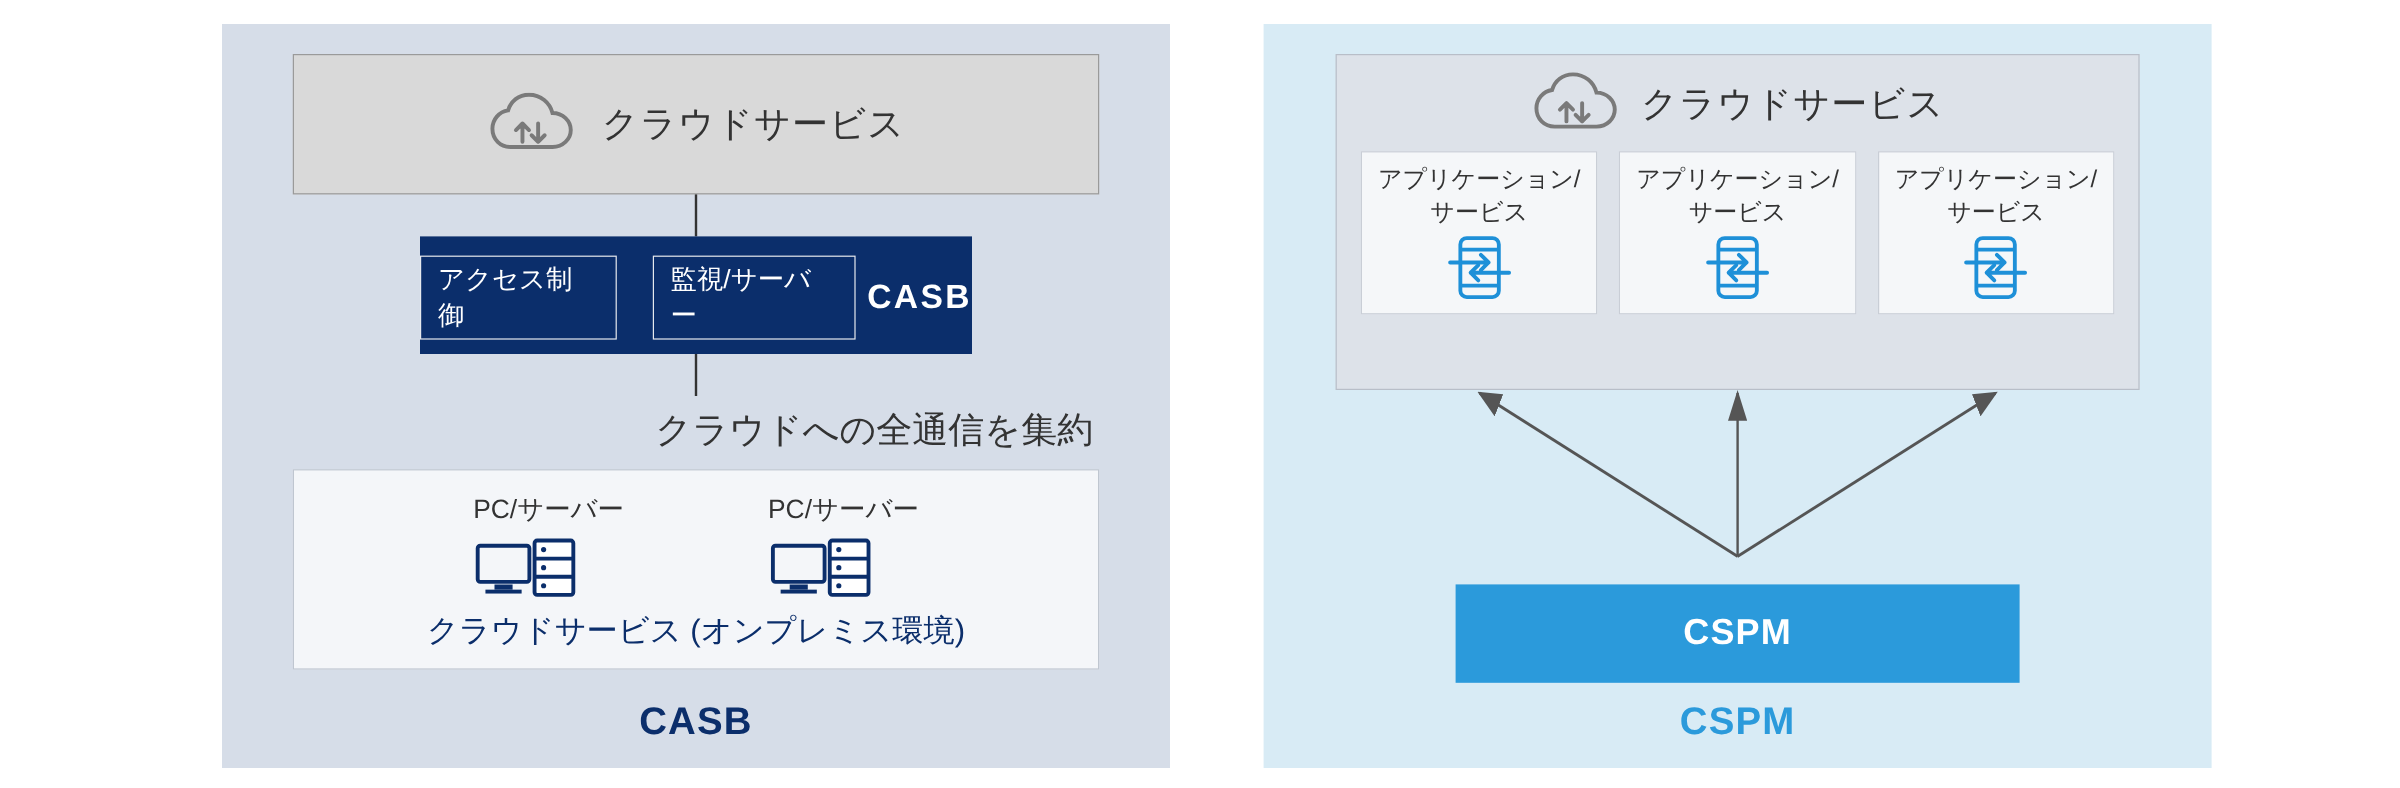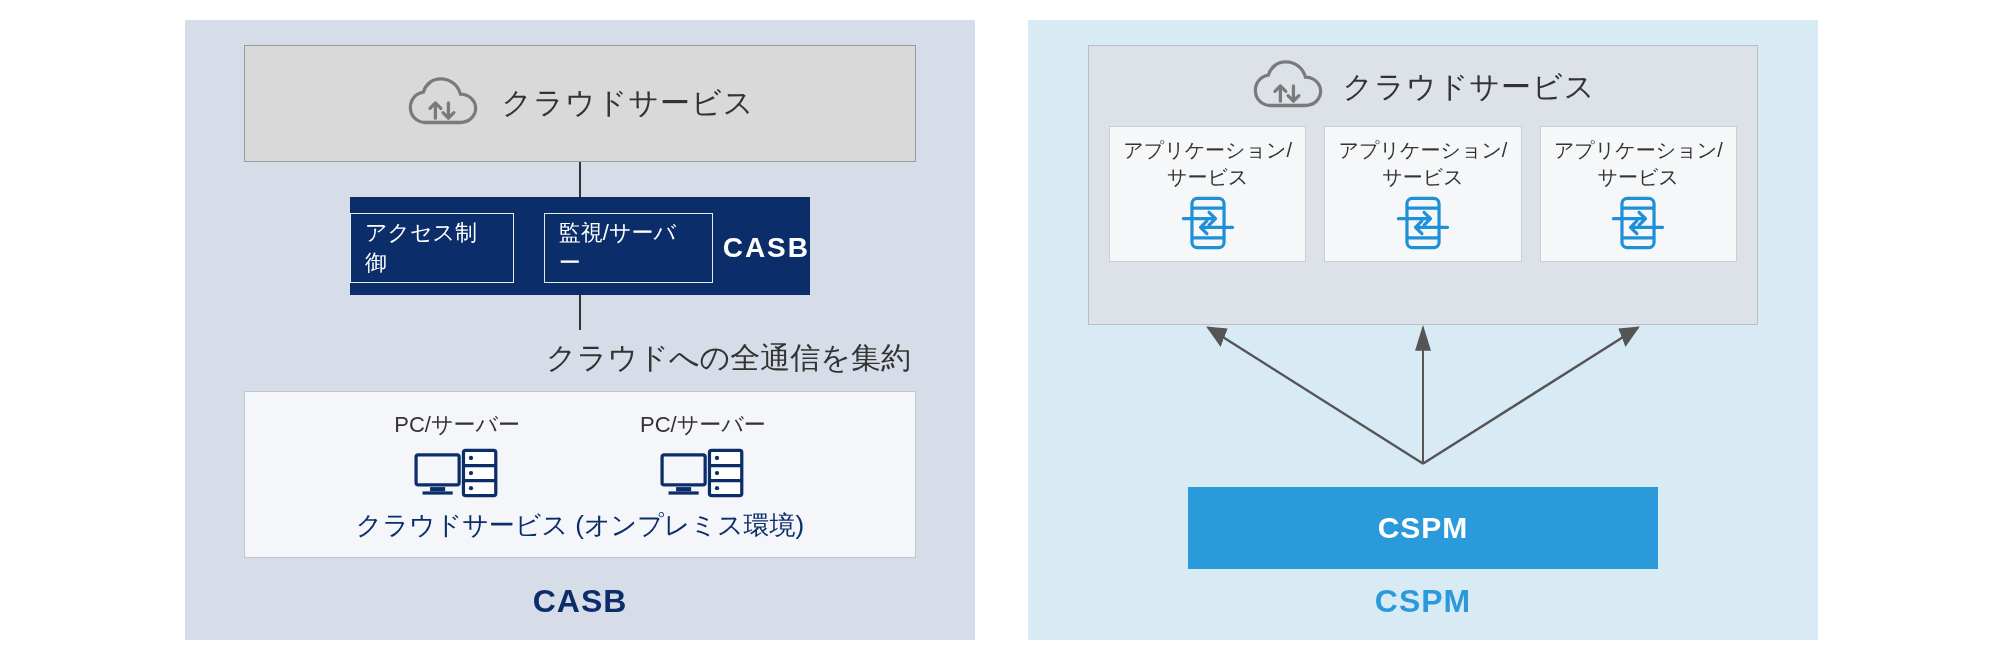--- a/index.html
+++ b/index.html
@@ -5,21 +5,21 @@
   html,body{margin:0;padding:0;}
   body{
     font-family:"Hiragino Kaku Gothic ProN","Yu Gothic","Meiryo",sans-serif;
     background:#fff;
   }
   .canvas{
     width:2000px;
     height:657px;
     position:relative;
     display:flex;
-    gap:53px;
+    gap:78px;
     padding:20px 185px;
     box-sizing:border-box;
   }
   .panel{
     width:790px;
     height:620px;
     position:relative;
     box-sizing:border-box;
     padding:25px 60px 20px 60px;
     display:flex;
@@ -90,21 +90,21 @@
     flex-direction:column;
     align-items:center;
   }
   .pc-row{
     display:flex;
     gap:120px;
   }
   .pc-unit{
     display:flex;
     flex-direction:column;
-    align-items:center;
+    align-items:flex-start;
     gap:4px;
   }
   .pc-label{
     font-size:22px;
     color:#333;
   }
   .onprem-caption{
     margin-top:8px;
     font-size:26px;
     color:#0b2e6b;

